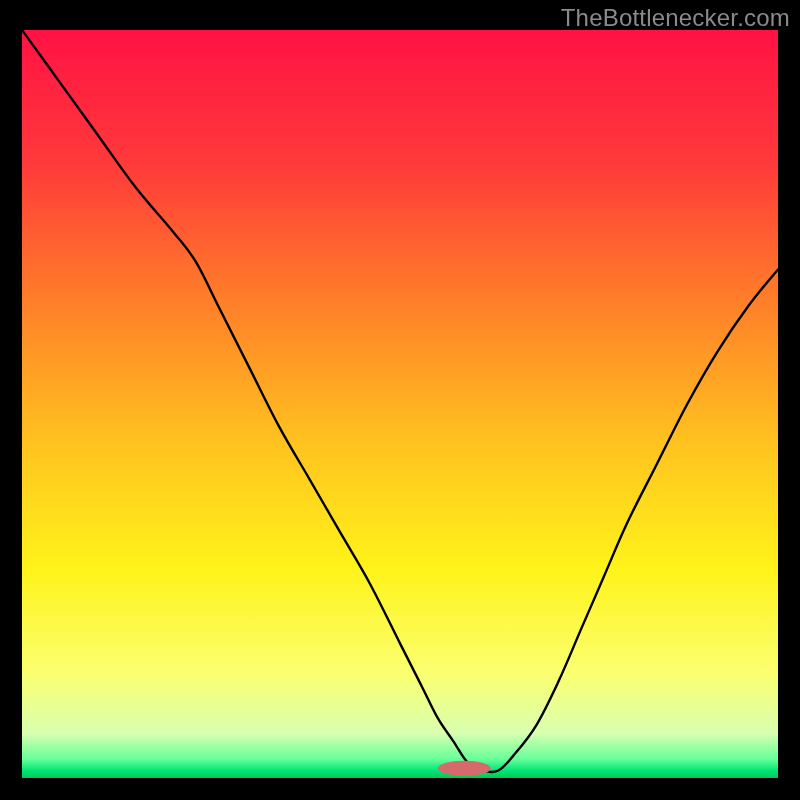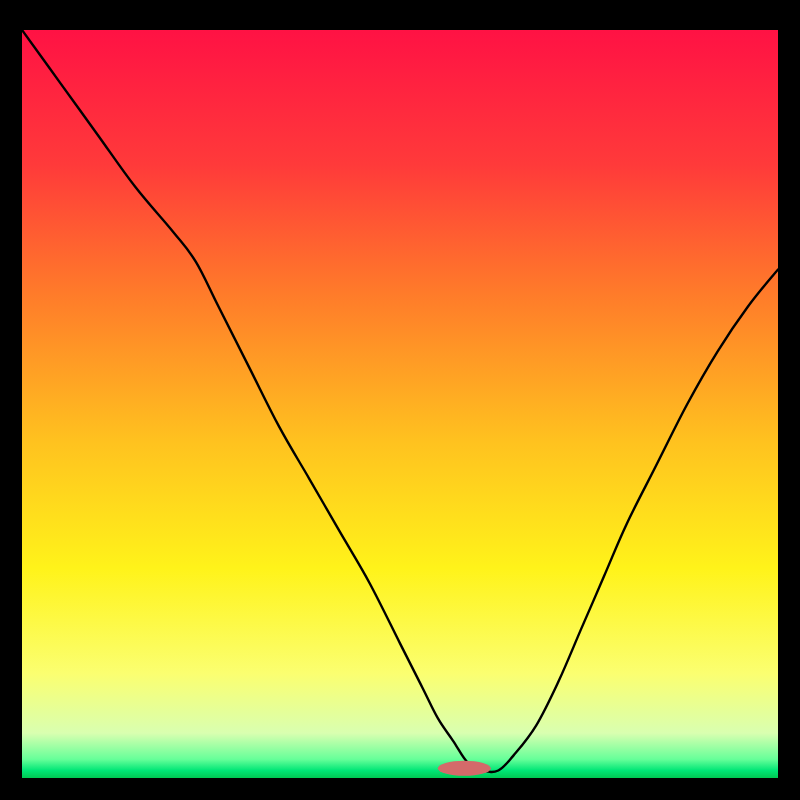--- a/index.html
+++ b/index.html
@@ -40,20 +40,21 @@
     display: block;
     width: 100%;
     height: 100%;
   }
 </style>
 </head>
 <body>
 
 <div class="frame">
 
+  <div class="watermark">TheBottlenecker.com</div>
 
   <div class="plot-area">
     <svg viewBox="0 0 756 748" preserveAspectRatio="none">
       <defs>
         <linearGradient id="bgGrad" x1="0" y1="0" x2="0" y2="1">
             <stop offset="0%" stop-color="#ff1244"></stop>
             <stop offset="18%" stop-color="#ff3a3a"></stop>
             <stop offset="35%" stop-color="#ff7a2a"></stop>
             <stop offset="55.00000000000001%" stop-color="#ffc21f"></stop>
             <stop offset="72%" stop-color="#fff31a"></stop>

